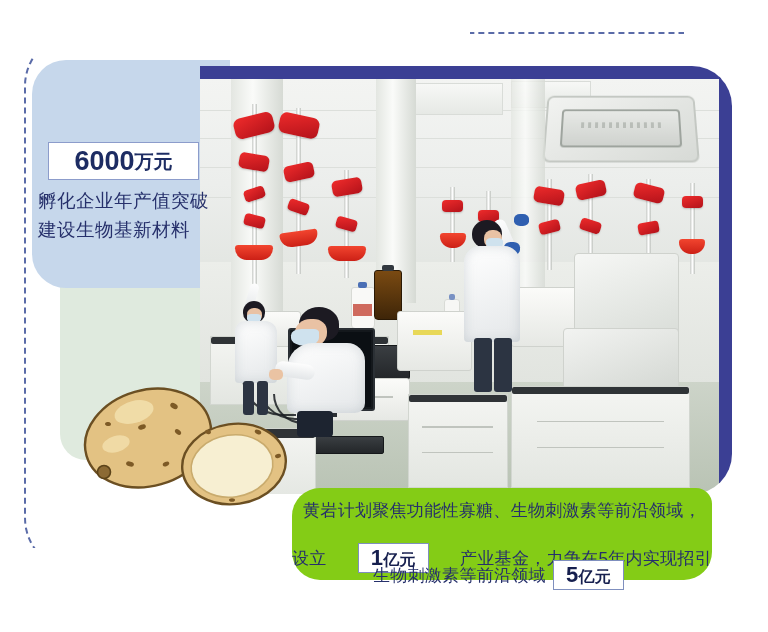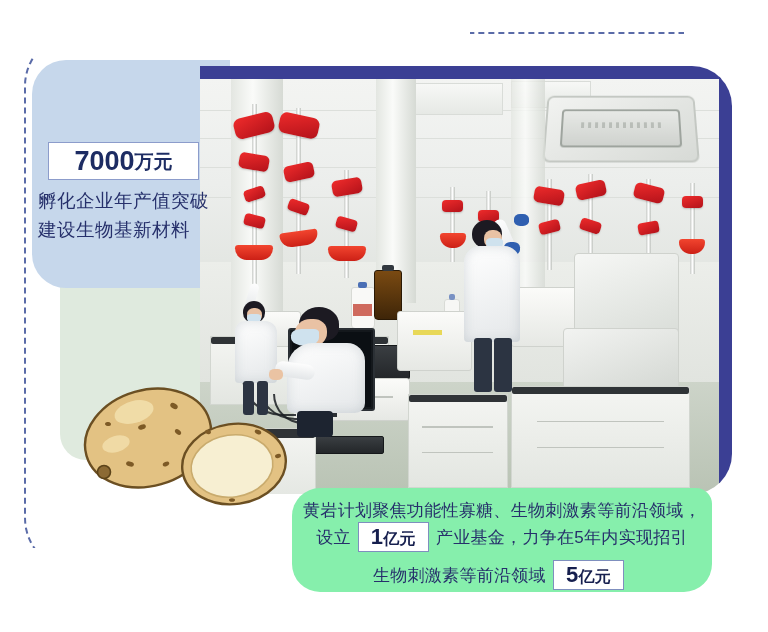--- a/index.html
+++ b/index.html
@@ -196,33 +196,33 @@
   .p-head{position:absolute;border-radius:50% 50% 46% 46%;background:#1c1a22;}
   .p-face{position:absolute;border-radius:45%;background:#e9c2a4;}
   .p-mask{position:absolute;border-radius:30% 30% 48% 48%;background:#cfe2ee;}
   .p-coat{position:absolute;background:linear-gradient(160deg,#ffffff,#e4e7e9);border-radius:10px 12px 4px 4px;box-shadow:inset 0 0 12px rgba(150,160,170,.35);}
   .p-arm{position:absolute;background:linear-gradient(180deg,#fdfdfd,#e3e6e8);border-radius:8px;}
   .p-leg{position:absolute;background:#2c3442;border-radius:3px;}
   .p-glove{position:absolute;background:#2f5fb0;border-radius:40%;}
 
   
   .bottom-panel{
-    position:absolute;left:292px;top:488px;width:420px;height:104px;
-    background:#86efac;
+    position:absolute;left:292px;top:488px;width:420px;height:92px;
+    background:#84cc16;
     border-radius:28px 16px 28px 28px;
     z-index:8;
     text-decoration:underline;
   }
   .bp-line{
     position:absolute;left:0;width:100%;
     display:flex;align-items:center;justify-content:center;
     color:#26306b;font-size:17px;letter-spacing:.3px;white-space:nowrap;
   }
   .bp-l1{top:8px;height:28px;}
-  .bp-l2{top:32px;height:34px;}
+  .bp-l2{top:53px;height:34px;justify-content:space-between;}
   .bp-l3{top:70px;height:34px;}
   .inline-box{
     display:inline-flex;align-items:baseline;justify-content:center;
     background:#ffffff;border:1.5px solid #7f8fbe;
     padding:3px 12px;margin:0 7px;box-sizing:border-box;
   }
   .inline-box .n{font-size:22px;font-weight:bold;color:#161f4e;line-height:1;}
   .inline-box .u{font-size:16px;font-weight:bold;color:#161f4e;line-height:1;}
 
   
@@ -405,21 +405,21 @@
 
       </div>
     </div>
   </div>
 
   <div class="left-panel-fill"></div>
   <div class="left-panel"></div>
 
 
   <div class="amount-box">
-    <span class="big">7000</span>
+    <span class="big">6000</span>
       <span class="unit">万元</span>
   </div>
 
   <div class="left-lines">
     <div>孵化企业年产值突破</div>
     <div>建设生物基新材料</div>
   </div>
 
   <div class="bottom-panel">
     <div class="bp-line bp-l1">

